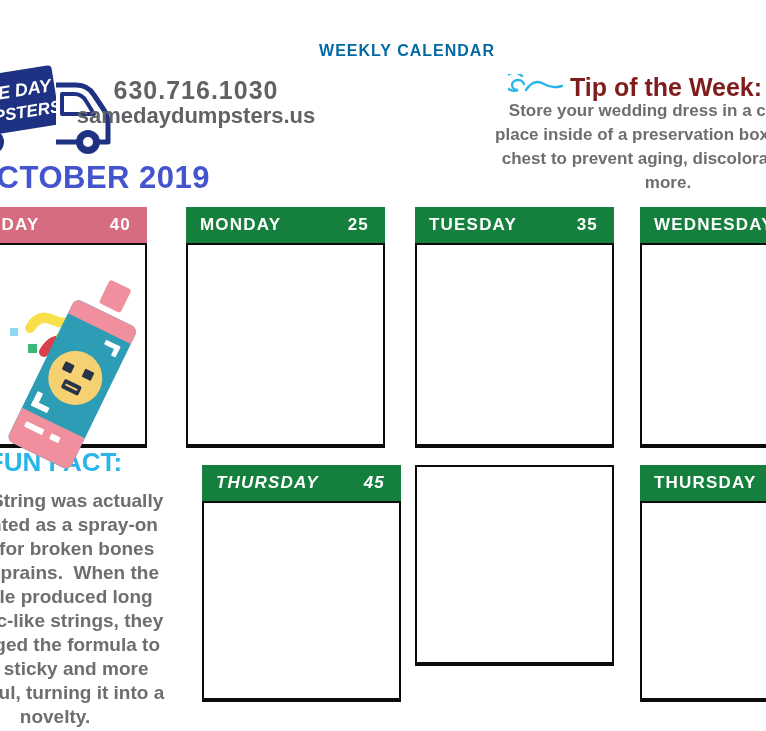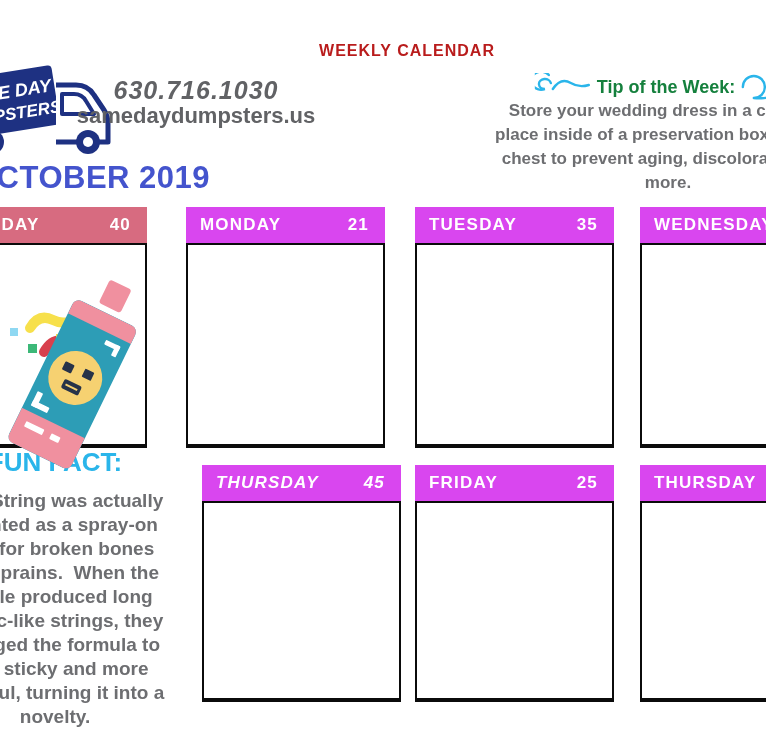--- a/index.html
+++ b/index.html
@@ -3,52 +3,52 @@
 <meta charset="utf-8">
 <style>
   html,body{margin:0;padding:0;background:#ffffff;}
   #canvas{
     position:relative;width:766px;height:731px;overflow:hidden;
     background:#ffffff;font-family:"Liberation Sans",sans-serif;
   }
   
   .weekly-title{
     position:absolute;top:42px;left:407px;transform:translateX(-50%);
-    font-size:16px;font-weight:800;letter-spacing:1px;color:#b91c1c;white-space:nowrap;
+    font-size:16px;font-weight:800;letter-spacing:1px;color:#0369a1;white-space:nowrap;
   }
   
   .logo-svg{position:absolute;left:-44px;top:58px;}
   .contact{
     position:absolute;left:196px;top:77px;transform:translateX(-50%);
     text-align:center;color:#616265;white-space:nowrap;
   }
-  .contact .phone{font-size:25px;font-weight:800;line-height:27px;letter-spacing:1px;font-style:italic;}
+  .contact .phone{font-size:25px;font-weight:800;line-height:27px;letter-spacing:1px;}
   .contact .site{font-size:22px;font-weight:800;line-height:24px;text-align:center;}
   
   .tip-title-row{
     position:absolute;top:73px;left:660px;transform:translateX(-50%);
     display:flex;align-items:center;gap:6px;white-space:nowrap;
   }
-  .tip-title{font-size:18px;font-weight:800;color:#15803d;}
+  .tip-title{font-size:25px;font-weight:800;color:#7f1d1d;}
   .tip-lines{
     position:absolute;top:99px;left:668px;transform:translateX(-50%);
     width:420px;text-align:center;color:#6d6e71;
     font-size:17px;font-weight:700;line-height:24px;
   }
   .tip-lines div{white-space:pre;}
   
   .month-title{
     position:absolute;left:-28px;top:160px;
     font-size:31px;font-weight:800;letter-spacing:.5px;color:#4454cd;white-space:nowrap;
   }
   
   .cell{position:absolute;width:199px;}
   .cell-header{
     height:36px;display:flex;align-items:center;justify-content:space-between;
-    padding:0 16px 0 14px;box-sizing:border-box;background:#d946ef;
+    padding:0 16px 0 14px;box-sizing:border-box;background:#15803d;
     color:#ffffff;font-size:17px;font-weight:700;letter-spacing:1.2px;white-space:nowrap;
   }
   .cell-header.pink{background:#d76b80;}
   .cell-body{
     background:#ffffff;border:2px solid #0b0b0b;border-bottom-width:4px;
     box-sizing:border-box;
   }
   .row1 .cell-body{height:205px;}
   .row2 .cell-body{height:201px;}
   
@@ -142,21 +142,21 @@
   <div class="cell row1" style="left:-52px;top:207px;">
     <div class="cell-header pink">
       <span>SUNDAY</span>
       <span>40</span>
     </div>
     <div class="cell-body"></div>
   </div>
   <div class="cell row1" style="left:186px;top:207px;">
     <div class="cell-header">
       <span>MONDAY</span>
-      <span>21</span>
+      <span>25</span>
     </div>
     <div class="cell-body"></div>
   </div>
   <div class="cell row1" style="left:415px;top:207px;">
     <div class="cell-header">
       <span>TUESDAY</span>
       <span>35</span>
     </div>
     <div class="cell-body"></div>
   </div>
@@ -169,24 +169,20 @@
   </div>
 
   <div class="cell row2" style="left:202px;top:465px;font-style:italic;">
     <div class="cell-header">
       <span>THURSDAY</span>
       <span>45</span>
     </div>
     <div class="cell-body"></div>
   </div>
   <div class="cell row2" style="left:415px;top:465px;">
-    <div class="cell-header">
-      <span>FRIDAY</span>
-      <span>25</span>
-    </div>
     <div class="cell-body"></div>
   </div>
   <div class="cell row2" style="left:640px;top:465px;">
     <div class="cell-header">
       <span>THURSDAY</span>
 
     </div>
     <div class="cell-body"></div>
   </div>
 

